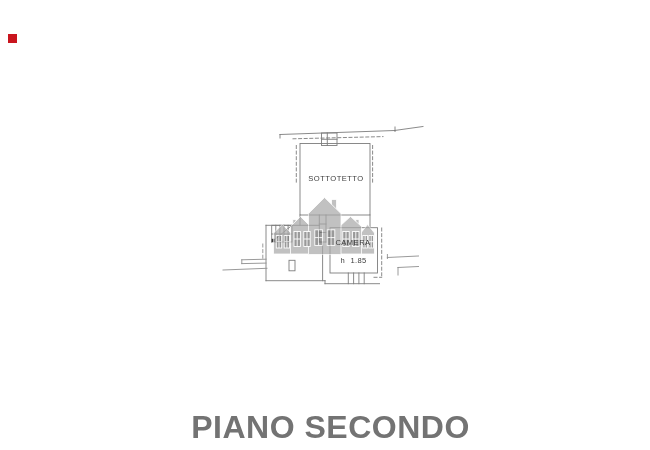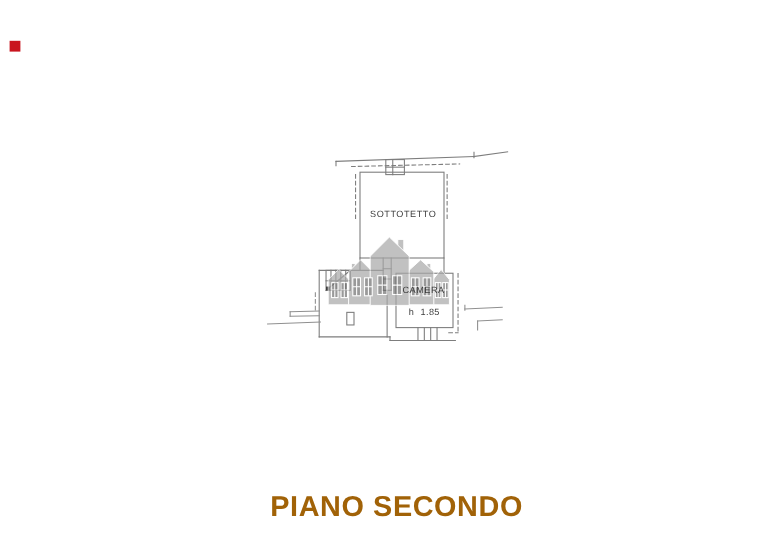--- a/index.html
+++ b/index.html
@@ -11,21 +11,21 @@
   .marker{position:absolute;left:8px;top:34px;width:9px;height:9px;}
   .plan-svg{position:absolute;left:0;top:0;}
   .plan-label{
     font-family:"Liberation Sans", sans-serif;
     font-size:7.6px;letter-spacing:0.45px;fill:#3d3d3d;
   }
   .plan-label.height-note{letter-spacing:0.3px;word-spacing:3px;}
   .floor-title{
     position:absolute;left:0;top:409px;width:650px;
     text-align:center;padding-left:11px;box-sizing:border-box;
-    font-weight:bold;font-size:24px;letter-spacing:0.5px;color:#a16207;
+    font-weight:bold;font-size:32px;letter-spacing:0.5px;color:#737373;
     white-space:nowrap;
   }
 </style>
 </head>
 <body>
 
 <div class="marker" style="background:#c9151e"></div>
 
 <svg class="plan-svg" width="650" height="450" viewBox="0 0 650 450">
 

